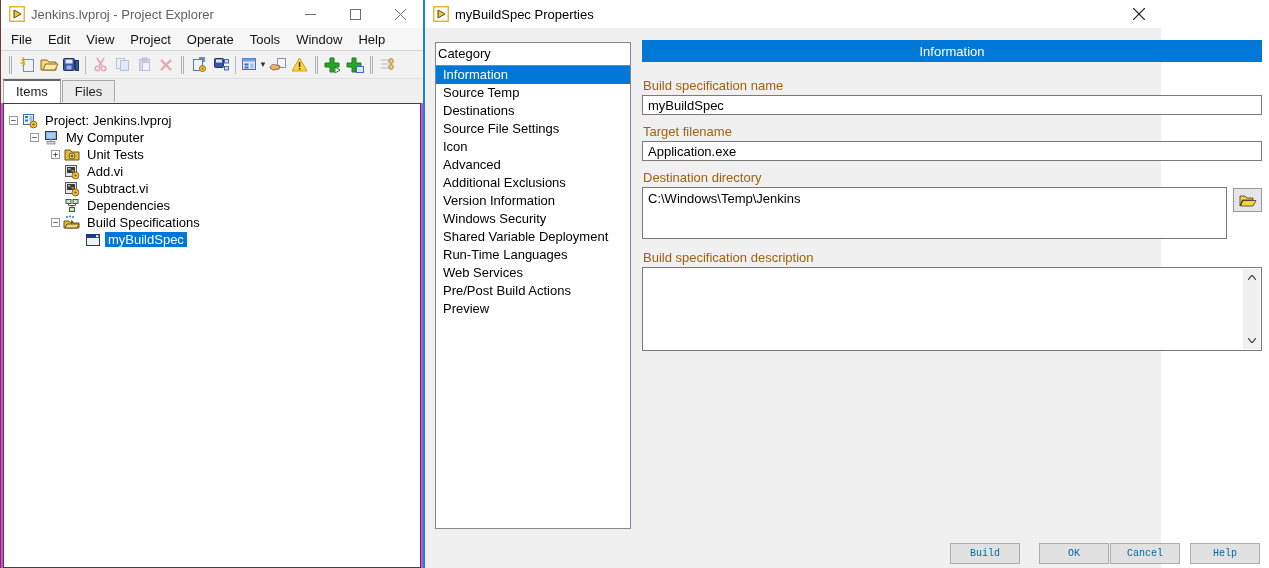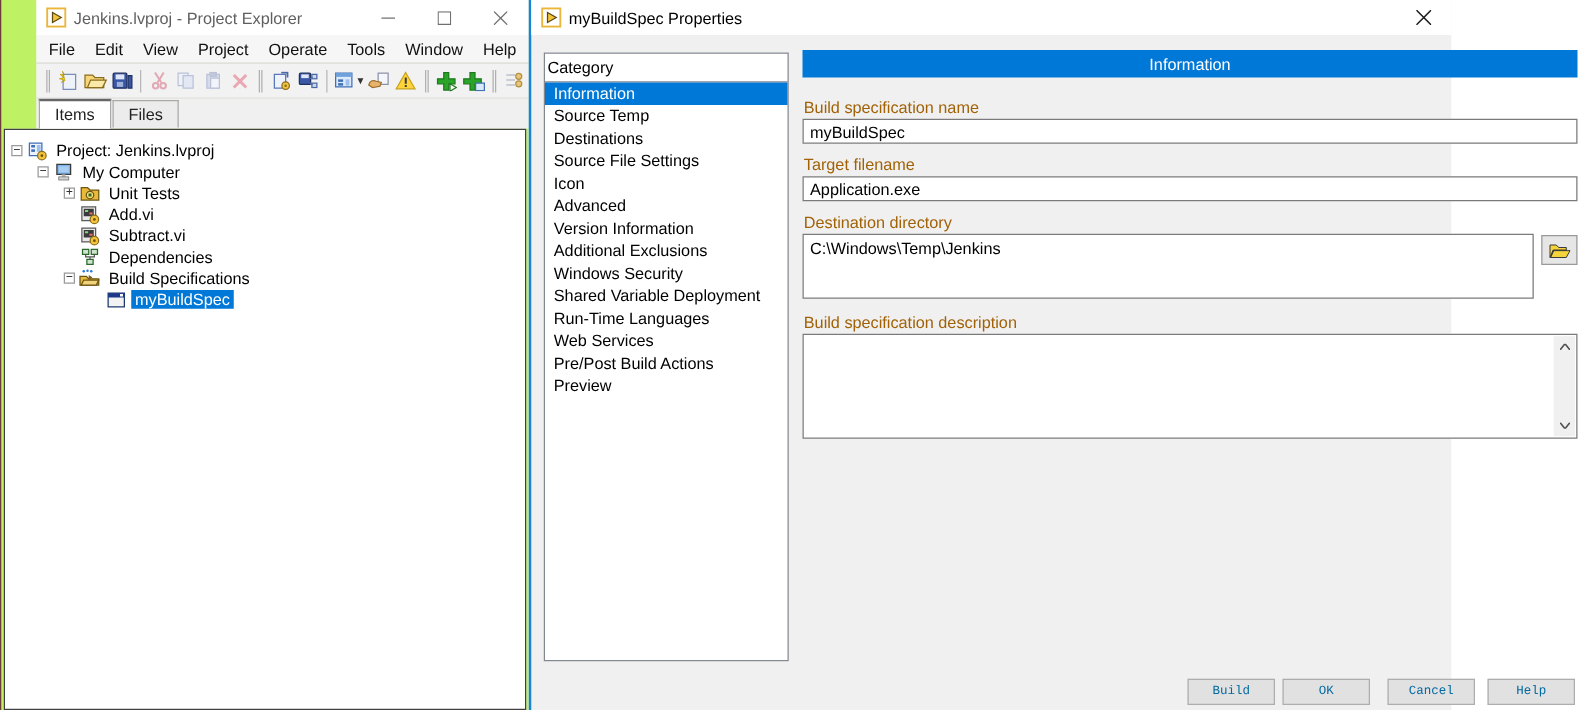--- a/index.html
+++ b/index.html
@@ -1,21 +1,21 @@
 <!DOCTYPE html>
 <html><head>
 <meta charset="utf-8">
 <style>
   * { box-sizing: border-box; margin: 0; padding: 0; }
   html,body { width:1269px; height:568px; }
   body { font-family: "Liberation Sans", "DejaVu Sans", sans-serif; font-size:12px; color:#000; background:#fff; }
   #screen { position:relative; width:1269px; height:568px; overflow:hidden; background:#fff; }
 
   
-  #explorer { position:absolute; left:0; top:0; width:423px; height:568px; background:#bef264; border-left:1px solid #6e3b3b;padding-left:28px; }
+  #explorer { position:absolute; left:0; top:0; width:423px; height:568px; background:#d946ef; border-left:1px solid #6e3b3b; }
   .titlebar { position:relative; height:28px; background:#ffffff; display:flex; align-items:center; }
   .titlebar .lv-icon { margin:0 6px 0 8px; }
   #explorer .title-text { color:#5f5f5f; font-size:13px; }
   .caption-btns { position:absolute; right:0; top:0; height:28px; display:flex; }
   .cap-btn { width:45px; height:28px; display:flex; align-items:center; justify-content:center; color:#707070; font-size:13px; }
   .cap-btn svg { display:block; }
 
   #menubar { height:23px; background:#f6f6f6; border-bottom:1px solid #d5d5d5; display:flex; align-items:center; padding-left:2px; }
   .menu-item { padding:3px 8px; font-size:13px; color:#111; }
 
@@ -54,21 +54,21 @@
   .txt-input { position:absolute; left:217px; width:620px; height:20px; background:#fff; border:1px solid #7a7a7a; font-family:"Liberation Sans", sans-serif; font-size:13px; padding:1px 5px; color:#000; }
   #dest-box { position:absolute; left:217px; top:187px; width:585px; height:52px; background:#fff; border:1px solid #7a7a7a; font-size:13px; padding:3px 5px; }
   #browse-btn { position:absolute; left:808px; top:188px; width:29px; height:24px; background:#e6e6e6; border:1px solid #999; display:flex; align-items:center; justify-content:center; }
   #desc-box { position:absolute; left:217px; top:267px; width:620px; height:84px; background:#fff; border:1px solid #7a7a7a; }
   #desc-scroll { position:absolute; right:1px; top:1px; width:17px; height:80px; background:#f0f0f0; }
   .scroll-arrow { position:absolute; left:0; width:17px; height:17px; display:flex; align-items:center; justify-content:center; color:#505050; font-size:9px; }
   #scroll-up { top:0; }
   #scroll-down { bottom:0; }
 
   .dlg-btn { position:absolute; top:543px; width:70px; height:21px; background:#e1e1e1; border:1px solid #adadad; font-family:Liberation Mono, monospace; font-size:10px; display:flex; align-items:center; justify-content:center; color:#0369a1; }
-  #btn-build { left:525px; } #btn-ok { left:601px; } #btn-cancel { left:685px; } #btn-help { left:765px; }
+  #btn-build { left:525px; } #btn-ok { left:614px; } #btn-cancel { left:685px; } #btn-help { left:765px; }
 
   svg { display:block; }
 </style>
 </head>
 <body>
 
 <div id="screen">
 
   <div id="explorer">
     <div class="titlebar">
@@ -372,22 +372,22 @@
     </div>
 
     <div id="category-box">
       <div id="category-header">Category</div>
       <div class="cat-item selected">Information</div>
       <div class="cat-item">Source Temp</div>
       <div class="cat-item">Destinations</div>
       <div class="cat-item">Source File Settings</div>
       <div class="cat-item">Icon</div>
       <div class="cat-item">Advanced</div>
+      <div class="cat-item">Additional Exclusions</div>
       <div class="cat-item">Version Information</div>
-      <div class="cat-item">Additional Exclusions</div>
       <div class="cat-item">Windows Security</div>
       <div class="cat-item">Shared Variable Deployment</div>
       <div class="cat-item">Run-Time Languages</div>
       <div class="cat-item">Web Services</div>
       <div class="cat-item">Pre/Post Build Actions</div>
       <div class="cat-item">Preview</div>
     </div>
 
     <div id="info-header">Information</div>
 

